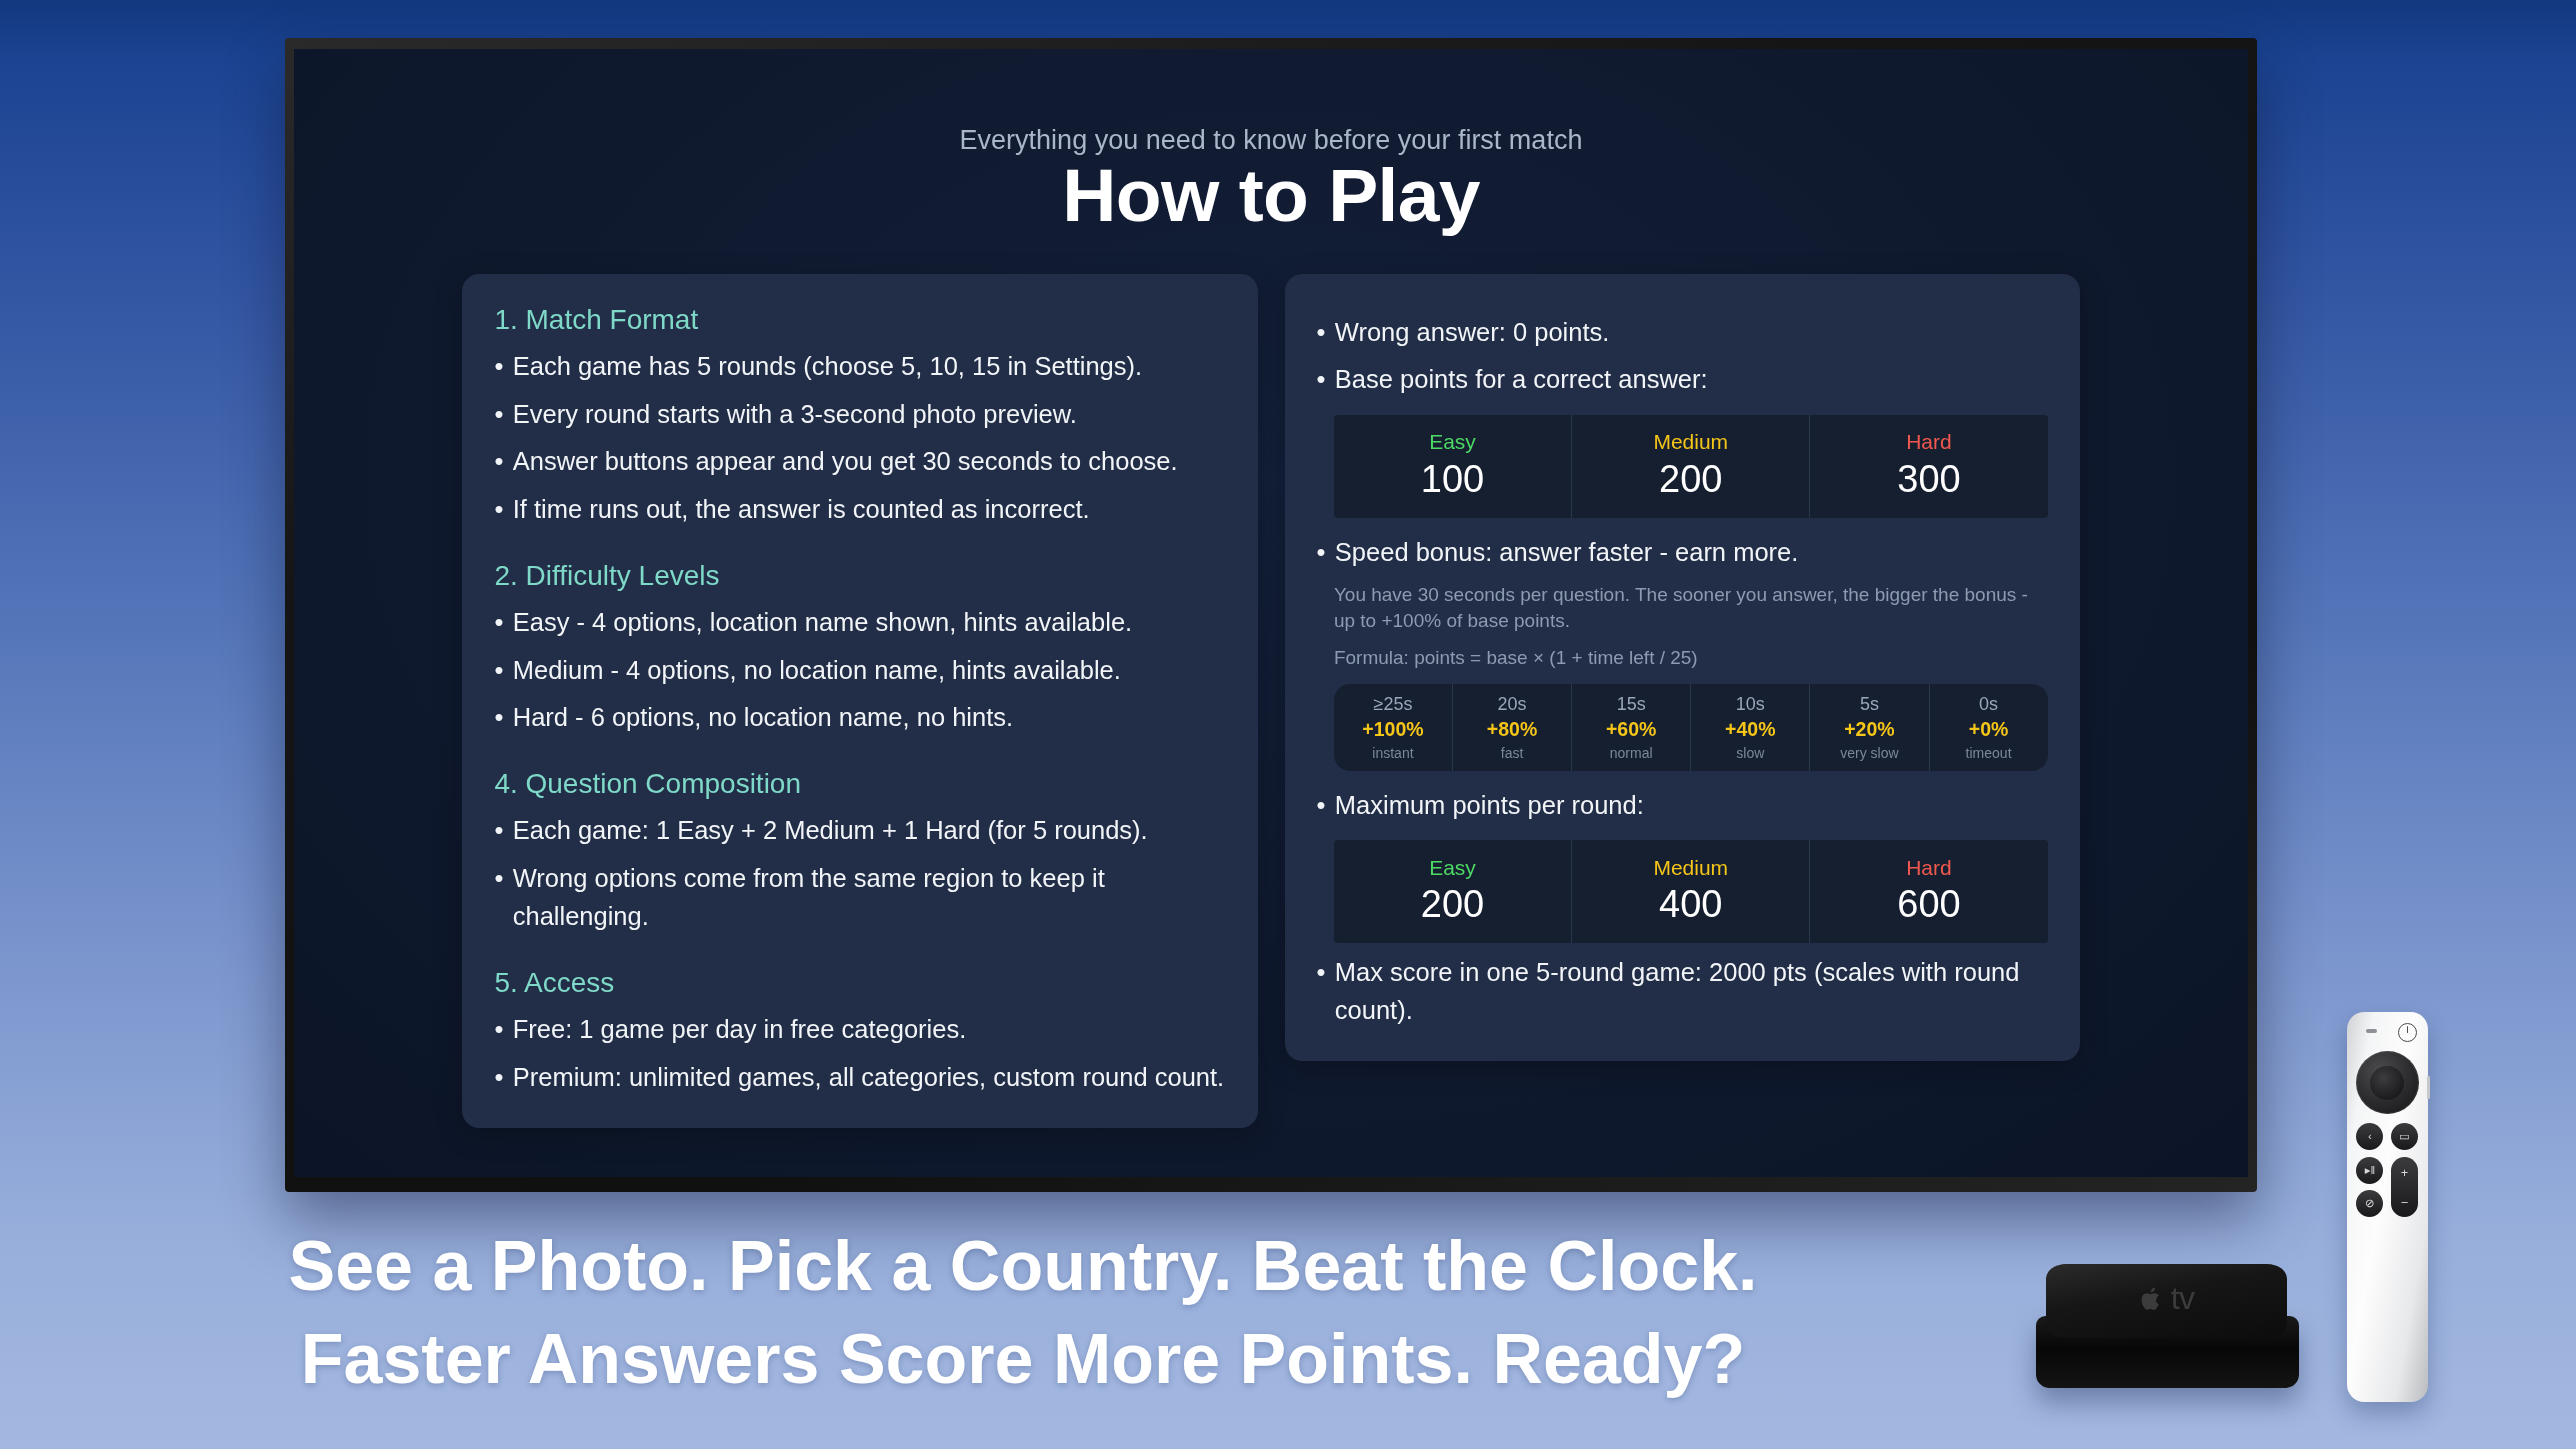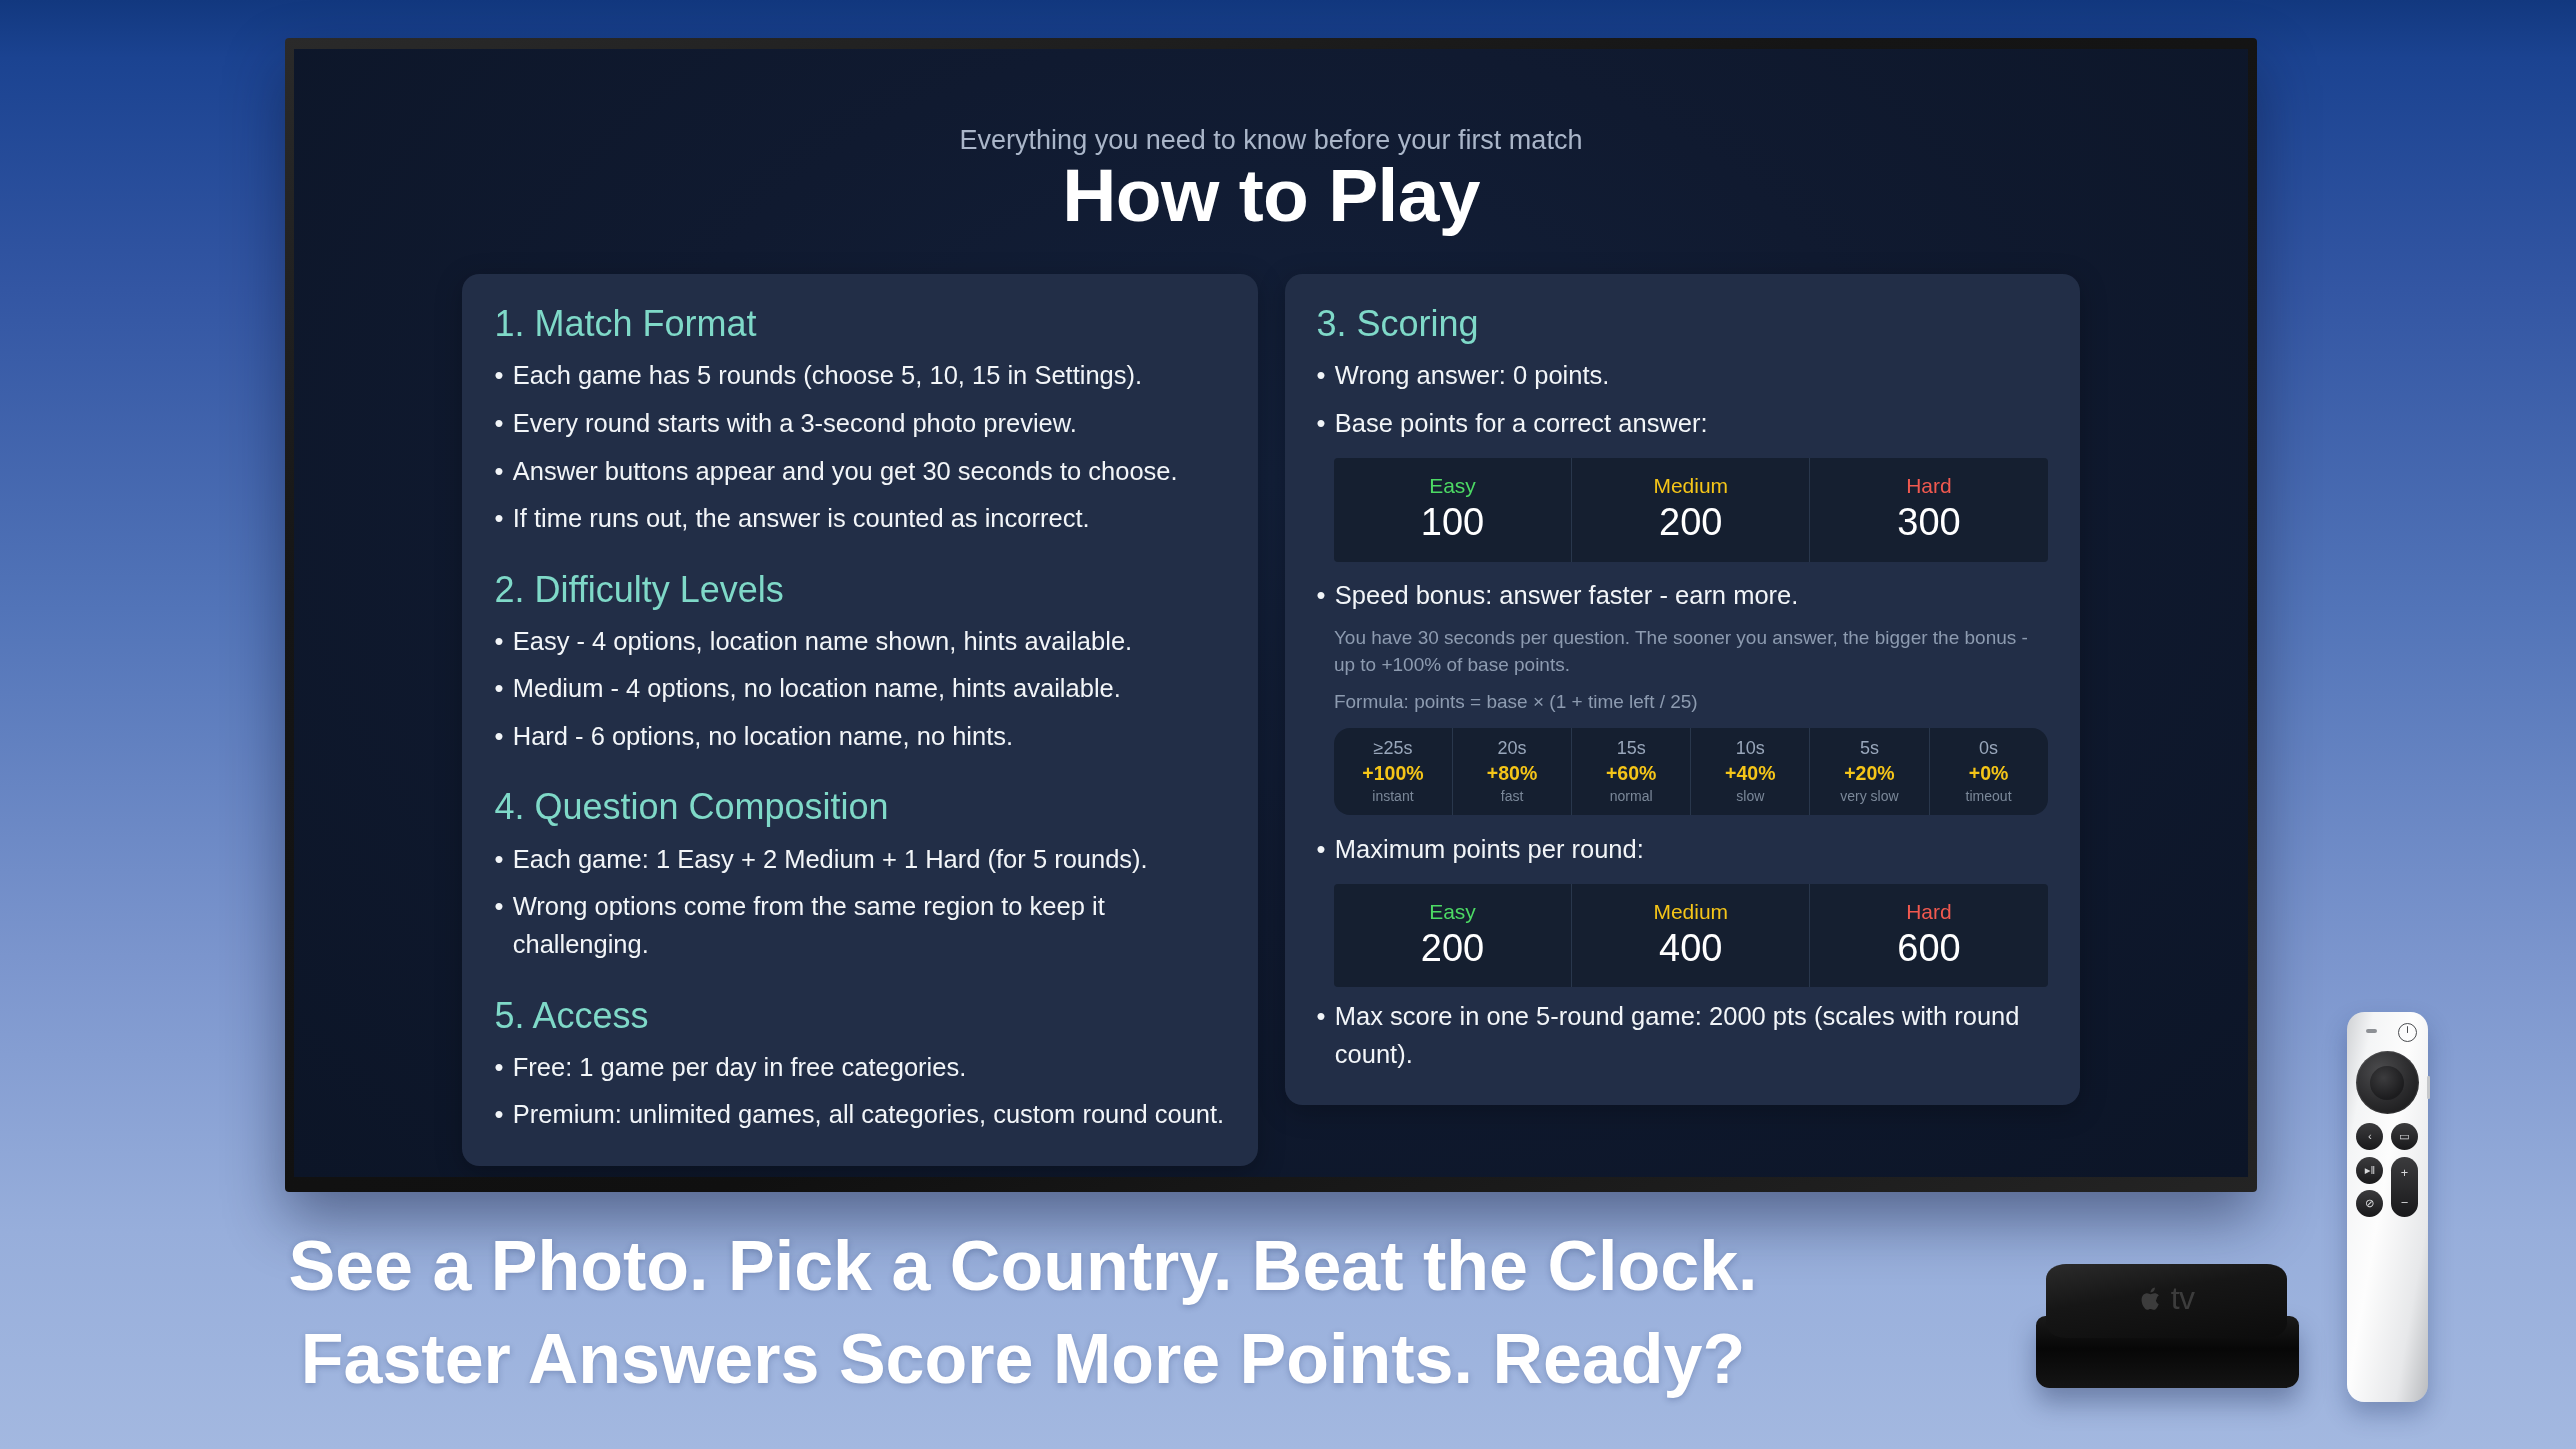--- a/index.html
+++ b/index.html
@@ -43,21 +43,21 @@
     background:#222e47;
     border-radius:17.4px;
     padding:29.5px 32px 32px 32px;
     flex:1 1 0;
     box-shadow:0 6.7px 27px rgba(0,0,0,.25);
   }
   #card-left { min-height:751px; }
   #card-right { min-height:751px; }
 
   .section-title {
-    color:#7fd9c8; font-size:36px; font-weight:400; line-height:1.18;
+    color:#7fd9c8; font-size:28px; font-weight:400; line-height:1.18;
     margin-bottom:10.7px;
   }
   .section + .section { margin-top:31px; }
   .bullet {
     color:#f2f5f8; font-size:25.5px; line-height:1.5; font-weight:400;
     margin-top:9.4px; display:flex; gap:9.4px;
   }
   .bullet .dot { color:#f2f5f8; flex:0 0 auto; }
   .bullet .txt { flex:1 1 auto; }
 
@@ -250,21 +250,20 @@
               <span class="dot">•</span>
               <span class="txt">Premium: unlimited games, all categories, custom round count.</span>
             </div>
         </div>
 
       </div>
 
       <div class="card" id="card-right">
 
         <div class="section">
-          <div class="section-title">3. Scoring</div>
 
           <div class="bullet">
               <span class="dot">•</span>
               <span class="txt">Wrong answer: 0 points.</span>
             </div>
           <div class="bullet">
               <span class="dot">•</span>
               <span class="txt">Base points for a correct answer:</span>
             </div>
 

